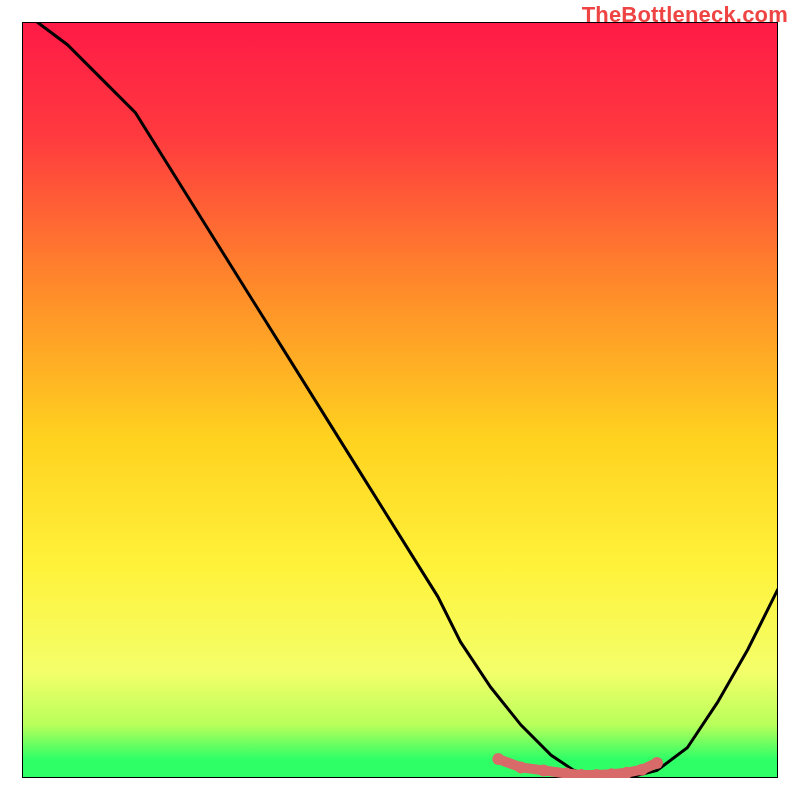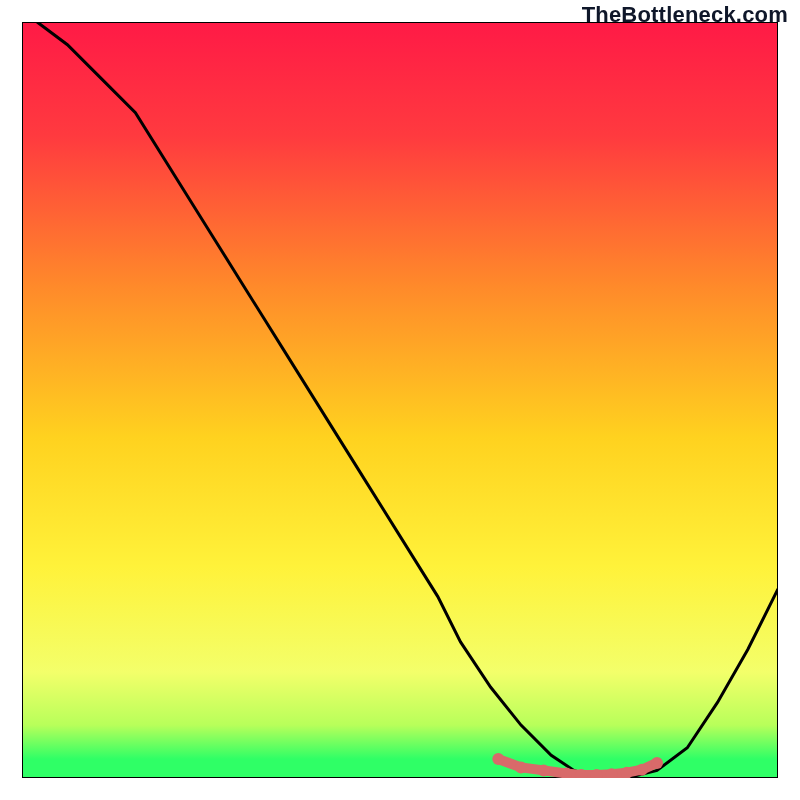--- a/index.html
+++ b/index.html
@@ -15,21 +15,21 @@
     position: relative;
     width: 800px;
     height: 800px;
   }
   .watermark {
     position: absolute;
     top: 2px;
     right: 12px;
     font-size: 22px;
     font-weight: 600;
-    color: #0f172a;
+    color: #ef4444;
     letter-spacing: 0.2px;
     z-index: 30;
   }
   .plot {
     position: absolute;
     left: 22px;
     top: 22px;
     width: 756px;
     height: 756px;
   }

